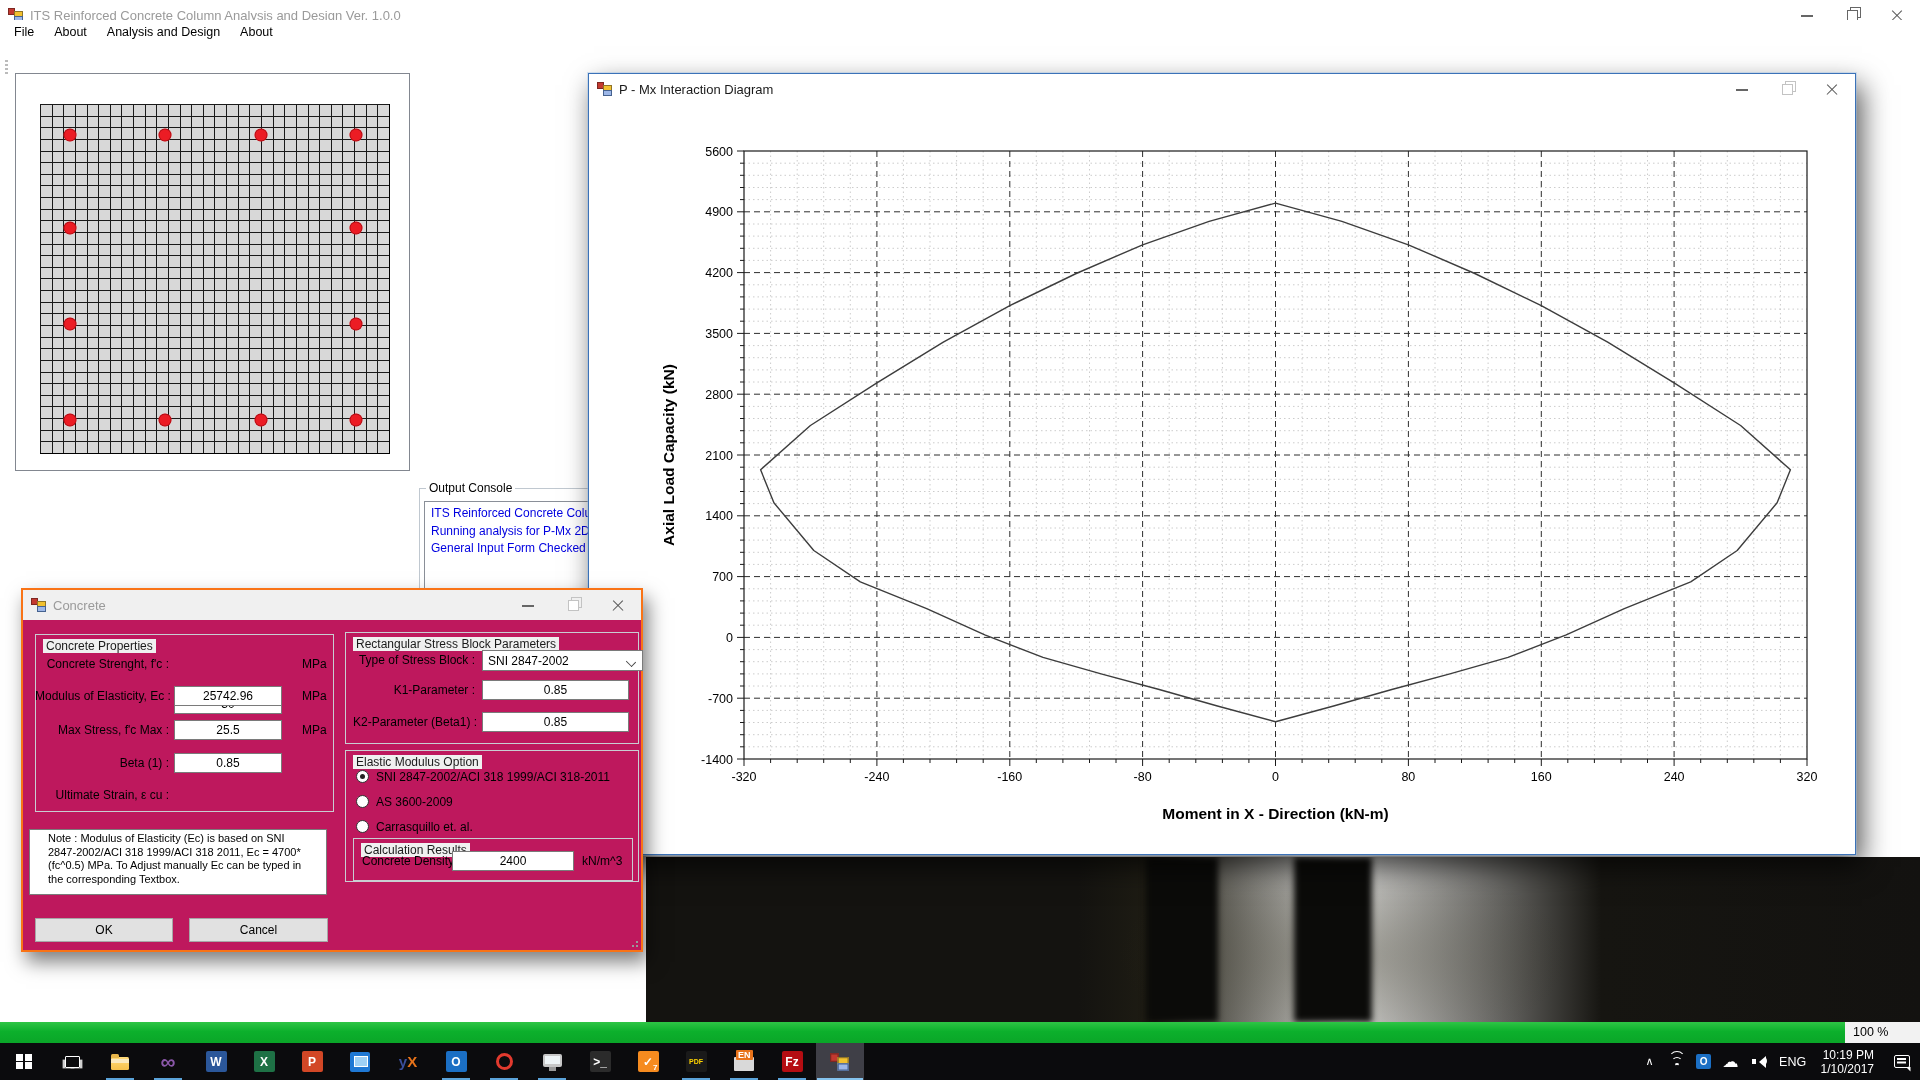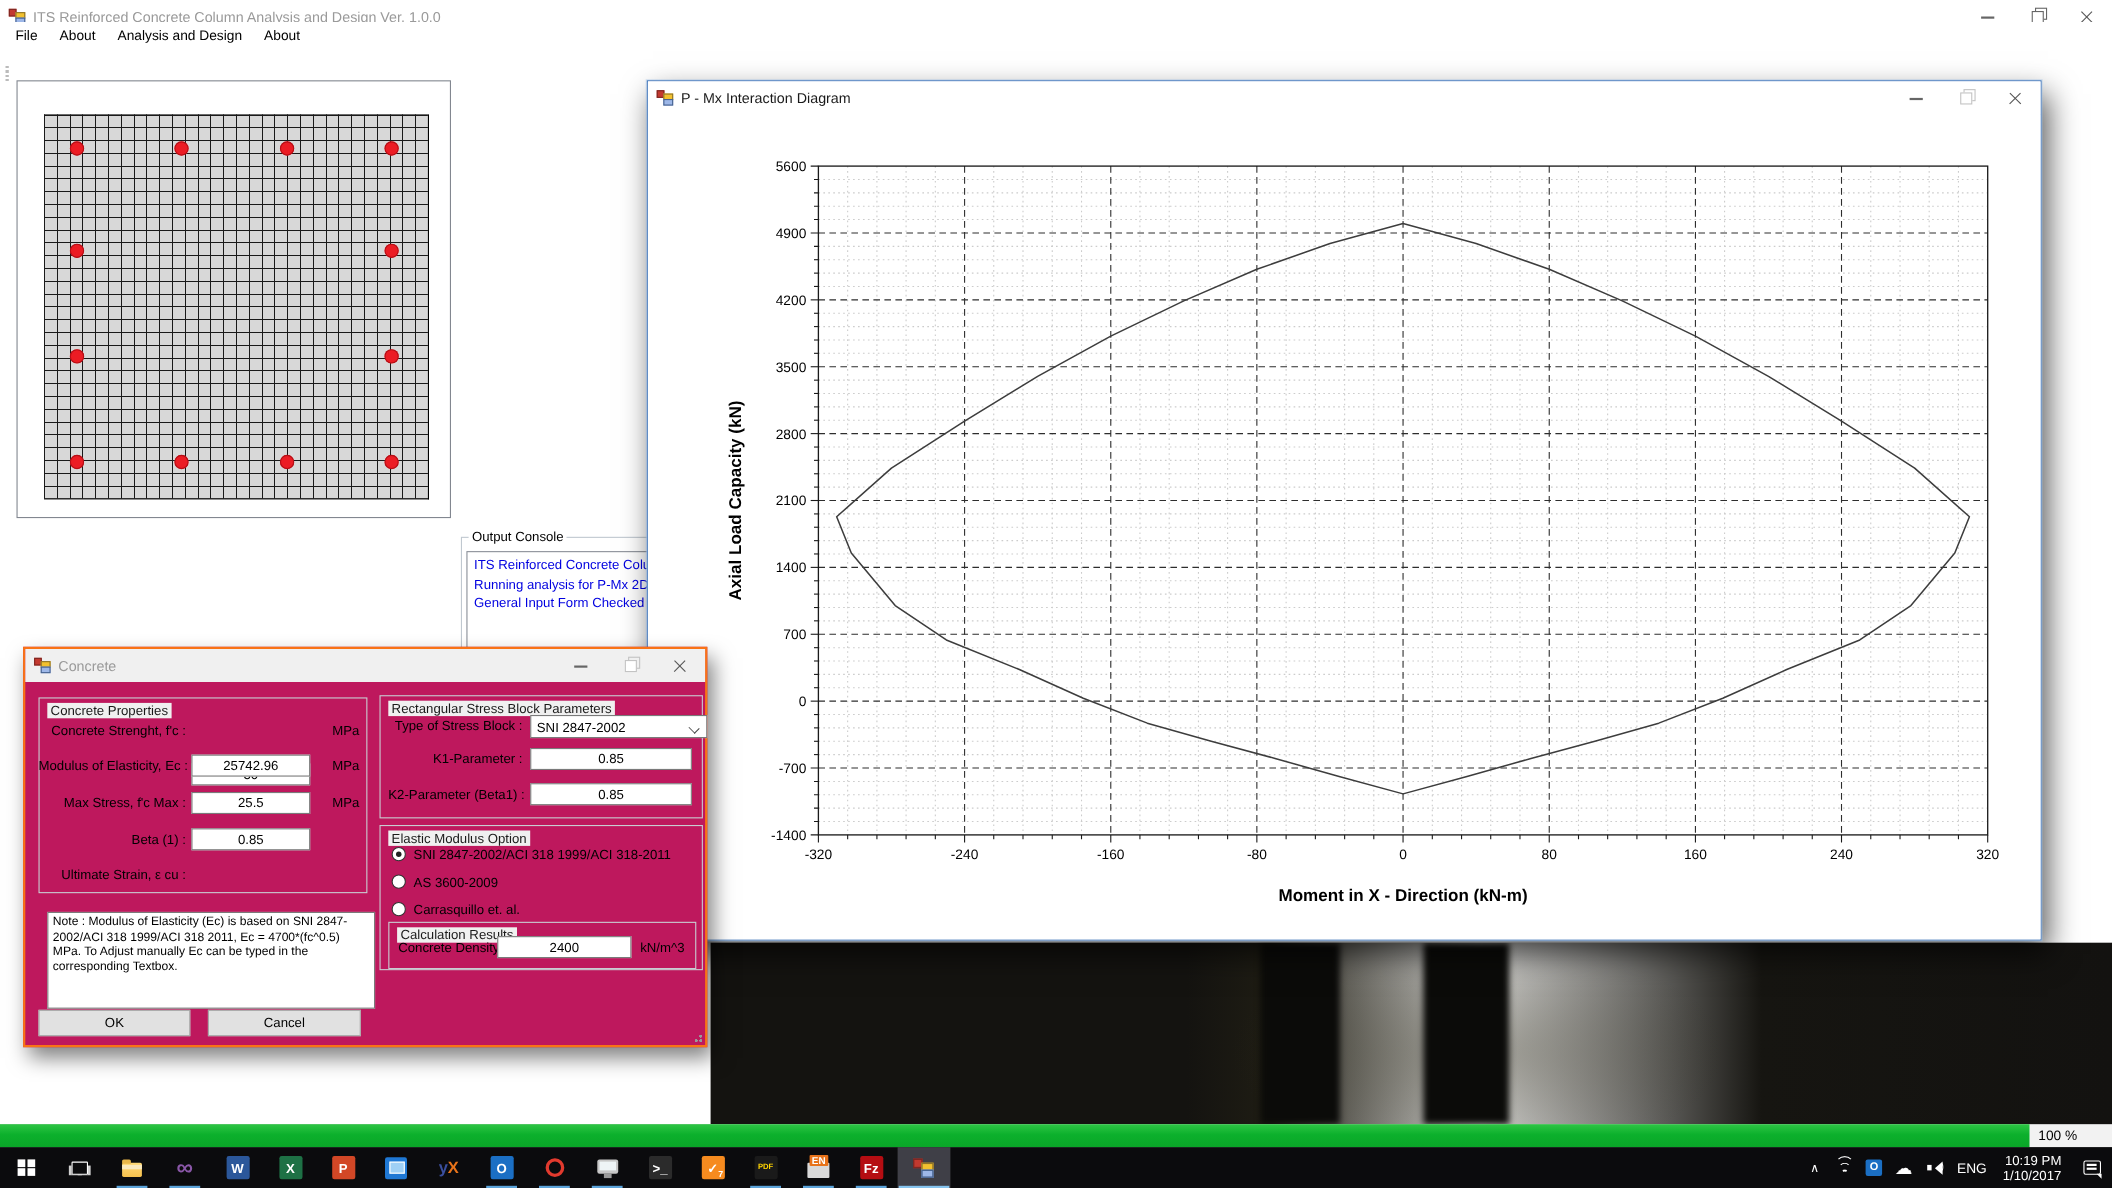--- a/index.html
+++ b/index.html
@@ -89,22 +89,22 @@
   .combo { position:absolute; height:21px; border:1px solid #7a7a7a; background:#fff; }
   .combo span { position:absolute; left:5px; top:3px; font-size:12px; }
   .combo::after { content:""; position:absolute; right:7px; top:7px; width:7px; height:7px;
     border-right:1.6px solid #444; border-bottom:1.6px solid #444; transform:rotate(45deg) scale(1,.8); }
   .radio-row { position:absolute; height:16px; }
   .radio-dot { position:absolute; left:0; top:1px; width:13px; height:13px; border:1px solid #333;
     border-radius:50%; background:#fff; }
   .radio-row.selected .radio-dot::after { content:""; position:absolute; left:3px; top:3px;
     width:5px; height:5px; border-radius:50%; background:#222; }
   .radio-label { position:absolute; left:20px; top:1px; font-size:12px; white-space:nowrap; }
-  #note-box { position:absolute; left:20px; top:239px; width:298px; height:88px; background:#fff;
-    border:1px solid #7a7a7a; font-size:11px; line-height:13.5px; padding:2px 4px; color:#000; }
+  #note-box { position:absolute; left:6px; top:239px; width:298px; height:66px; background:#fff;
+    border:1px solid #7a7a7a; font-size:11px; line-height:13.5px; padding:2px 18px; color:#000; }
   .dlg-btn { position:absolute; height:24px; background:#e1e1e1; border:1px solid #a7a7a7;
     font-size:12px; text-align:center; line-height:22px; }
   #resize-grip { position:absolute; right:2px; bottom:2px; width:10px; height:10px;
     background:
       radial-gradient(circle at 8px 8px,#9a9a9a 1.2px,transparent 1.5px),
       radial-gradient(circle at 8px 4px,#9a9a9a 1.2px,transparent 1.5px),
       radial-gradient(circle at 4px 8px,#9a9a9a 1.2px,transparent 1.5px); }
 
   
   #progress-strip { position:absolute; left:0; top:1022px; width:1920px; height:21px;

